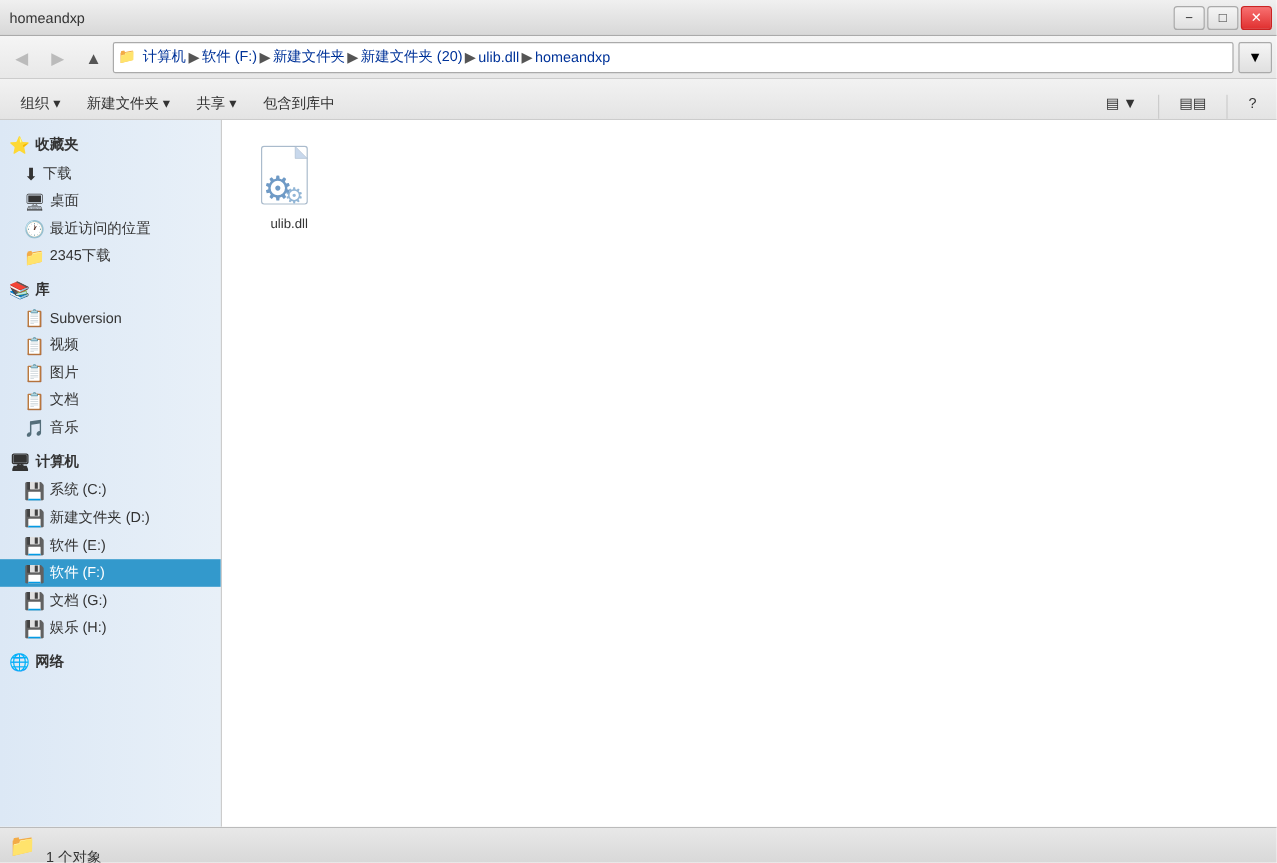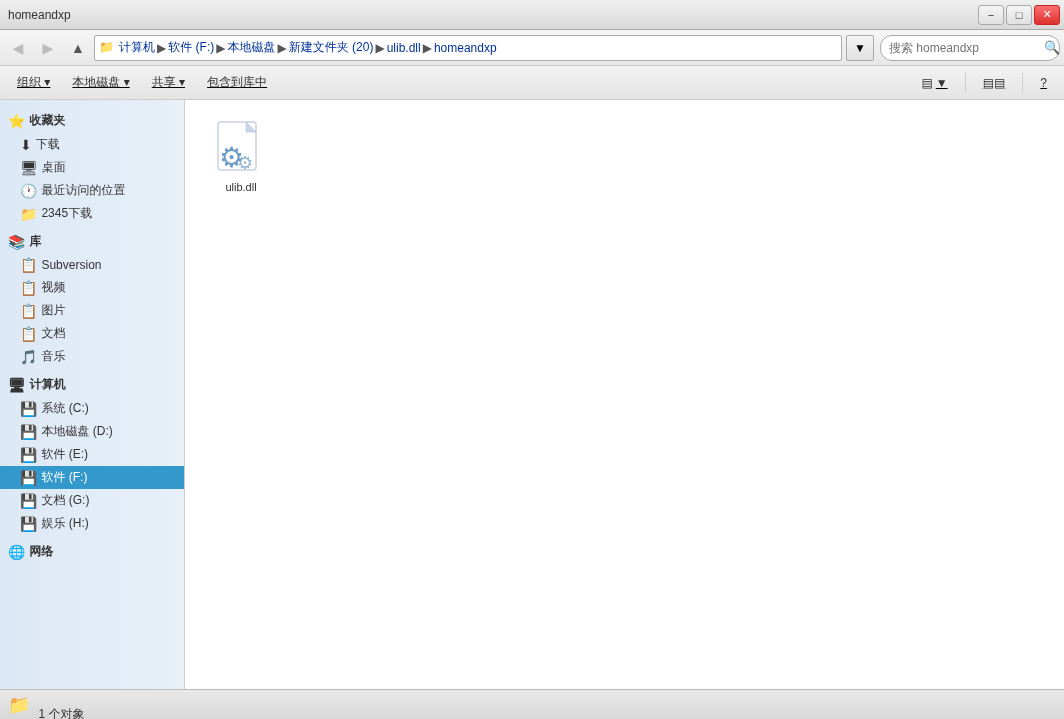--- a/index.html
+++ b/index.html
@@ -139,24 +139,23 @@
       cursor: pointer;
       font-size: 13px;
     }
 
     
     #toolbar {
       height: 34px;
       background: linear-gradient(to bottom, #f2f2f2, #e4e4e4);
       border-bottom: 1px solid #ccc;
       display: flex;
-      align-items: center;
+      align-items: flex-end;
       padding: 0 8px;
       gap: 4px;
-      text-decoration: underline;
     }
     .toolbar-btn {
       height: 26px;
       padding: 0 8px;
       border: 1px solid transparent;
       border-radius: 3px;
       background: transparent;
       cursor: pointer;
       font-size: 12px;
       color: #333;
@@ -292,38 +291,34 @@
 <div id="nav-bar">
   <div class="nav-btn disabled">◀</div>
   <div class="nav-btn disabled">▶</div>
   <div class="nav-btn">▲</div>
   <div id="address-bar-container">
     <span id="address-bar-folder-icon">📁</span>
     <span class="breadcrumb-item">计算机</span>
     <span class="breadcrumb-sep">▶</span>
     <span class="breadcrumb-item">软件 (F:)</span>
     <span class="breadcrumb-sep">▶</span>
-    <span class="breadcrumb-item">本地磁盘</span>
+    <span class="breadcrumb-item">新建文件夹</span>
     <span class="breadcrumb-sep">▶</span>
     <span class="breadcrumb-item">新建文件夹 (20)</span>
     <span class="breadcrumb-sep">▶</span>
     <span class="breadcrumb-item">ulib.dll</span>
     <span class="breadcrumb-sep">▶</span>
     <span class="breadcrumb-item">homeandxp</span>
   </div>
   <div id="nav-right-btn">▼</div>
-  <div id="search-box">
-    <input id="search-input" type="text" placeholder="搜索 homeandxp" style="">
-    <span id="search-icon-btn">🔍</span>
-  </div>
 </div>
 
 <div id="toolbar">
   <button class="toolbar-btn">组织 ▾</button>
-  <button class="toolbar-btn">本地磁盘 ▾</button>
+  <button class="toolbar-btn">新建文件夹 ▾</button>
   <button class="toolbar-btn">共享 ▾</button>
   <button class="toolbar-btn">包含到库中</button>
   <div style="flex:1"></div>
   <div class="toolbar-btn">
     <span>▤</span>
     <span>▼</span>
   </div>
   <div class="toolbar-sep"></div>
   <div class="toolbar-btn">▤▤</div>
   <div class="toolbar-sep"></div>
@@ -388,21 +383,21 @@
       <div class="sidebar-header">
         <span class="header-icon">🖥</span>
         <span>计算机</span>
       </div>
       <div class="sidebar-item">
         <span class="item-icon">💾</span>
         <span>系统 (C:)</span>
       </div>
       <div class="sidebar-item">
         <span class="item-icon">💾</span>
-        <span>本地磁盘 (D:)</span>
+        <span>新建文件夹 (D:)</span>
       </div>
       <div class="sidebar-item">
         <span class="item-icon">💾</span>
         <span>软件 (E:)</span>
       </div>
       <div class="sidebar-item active">
         <span class="item-icon">💾</span>
         <span>软件 (F:)</span>
       </div>
       <div class="sidebar-item">

